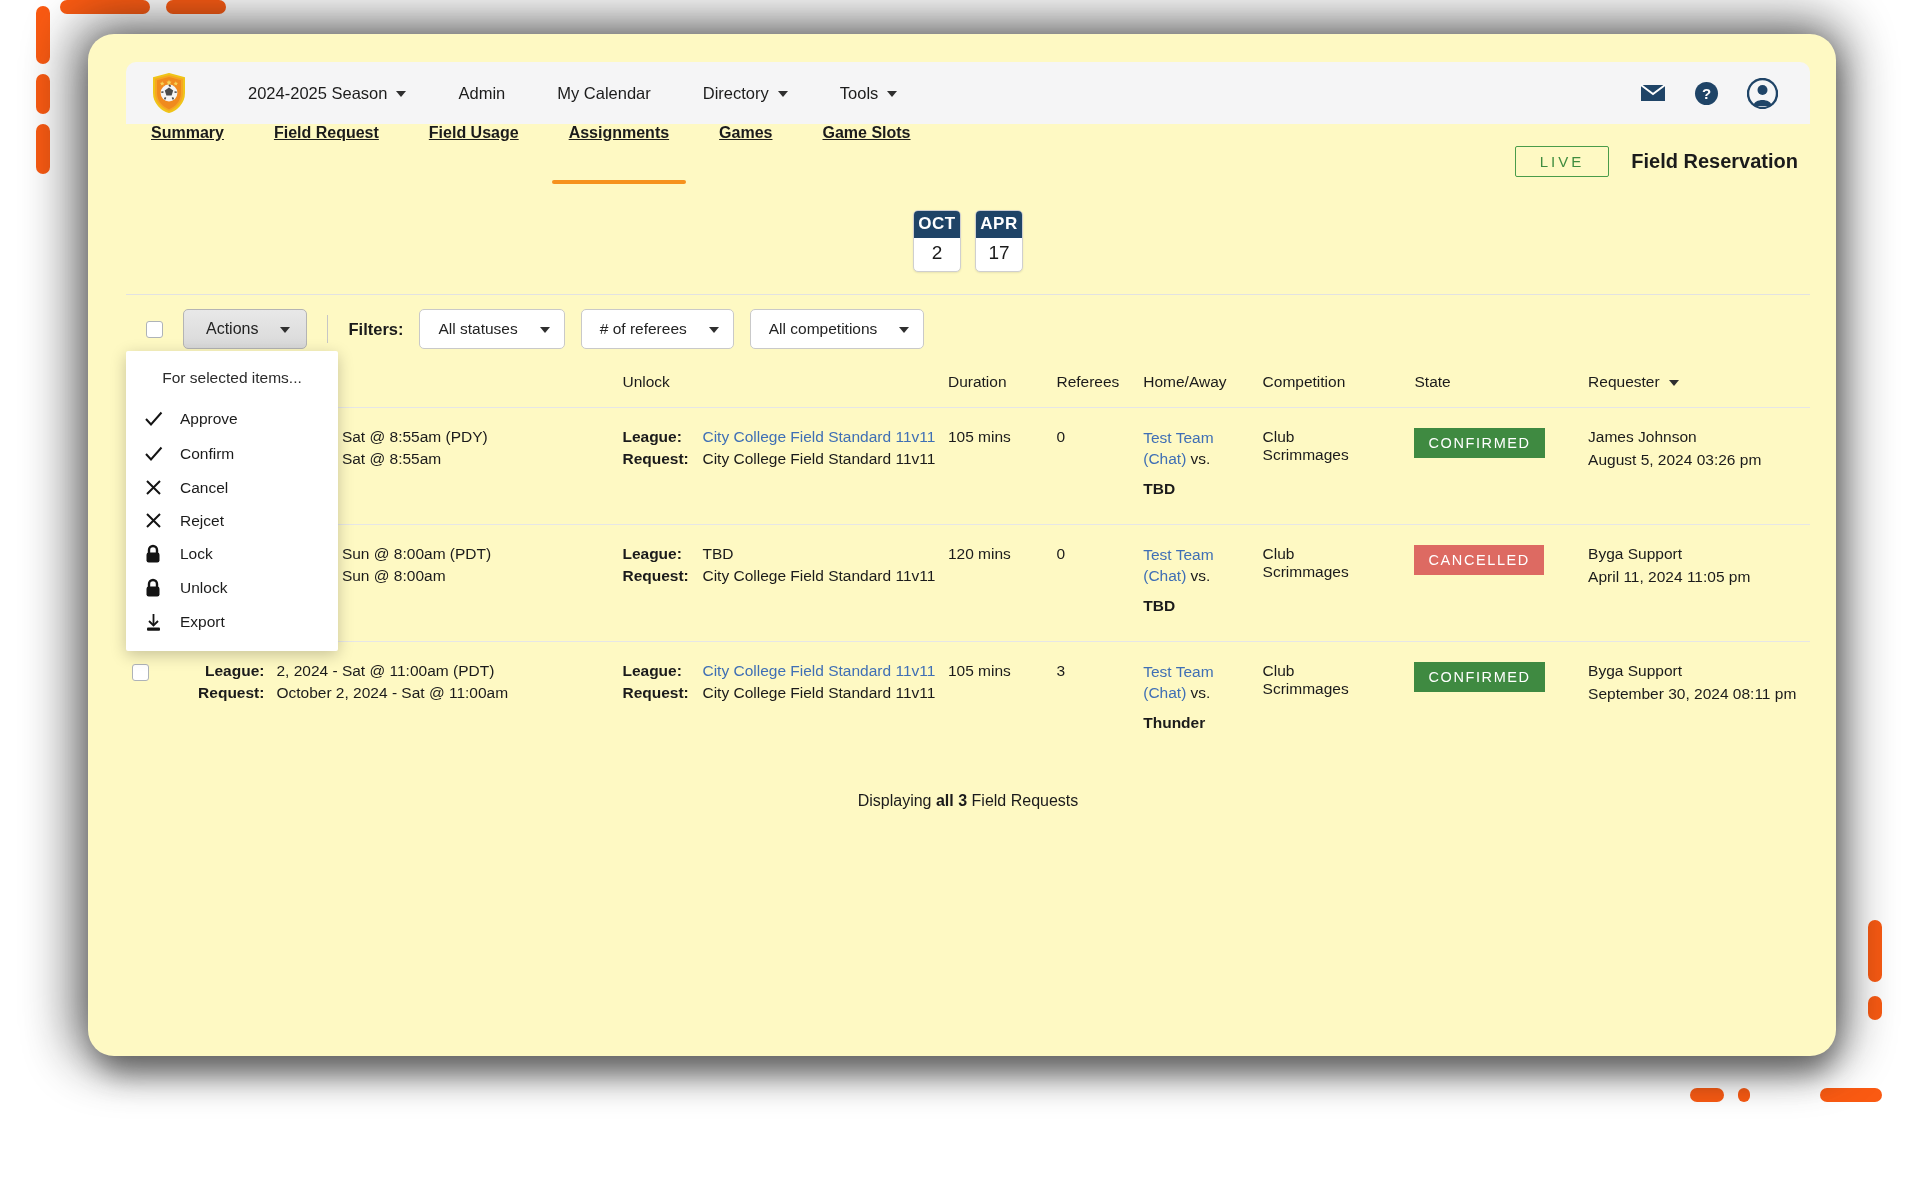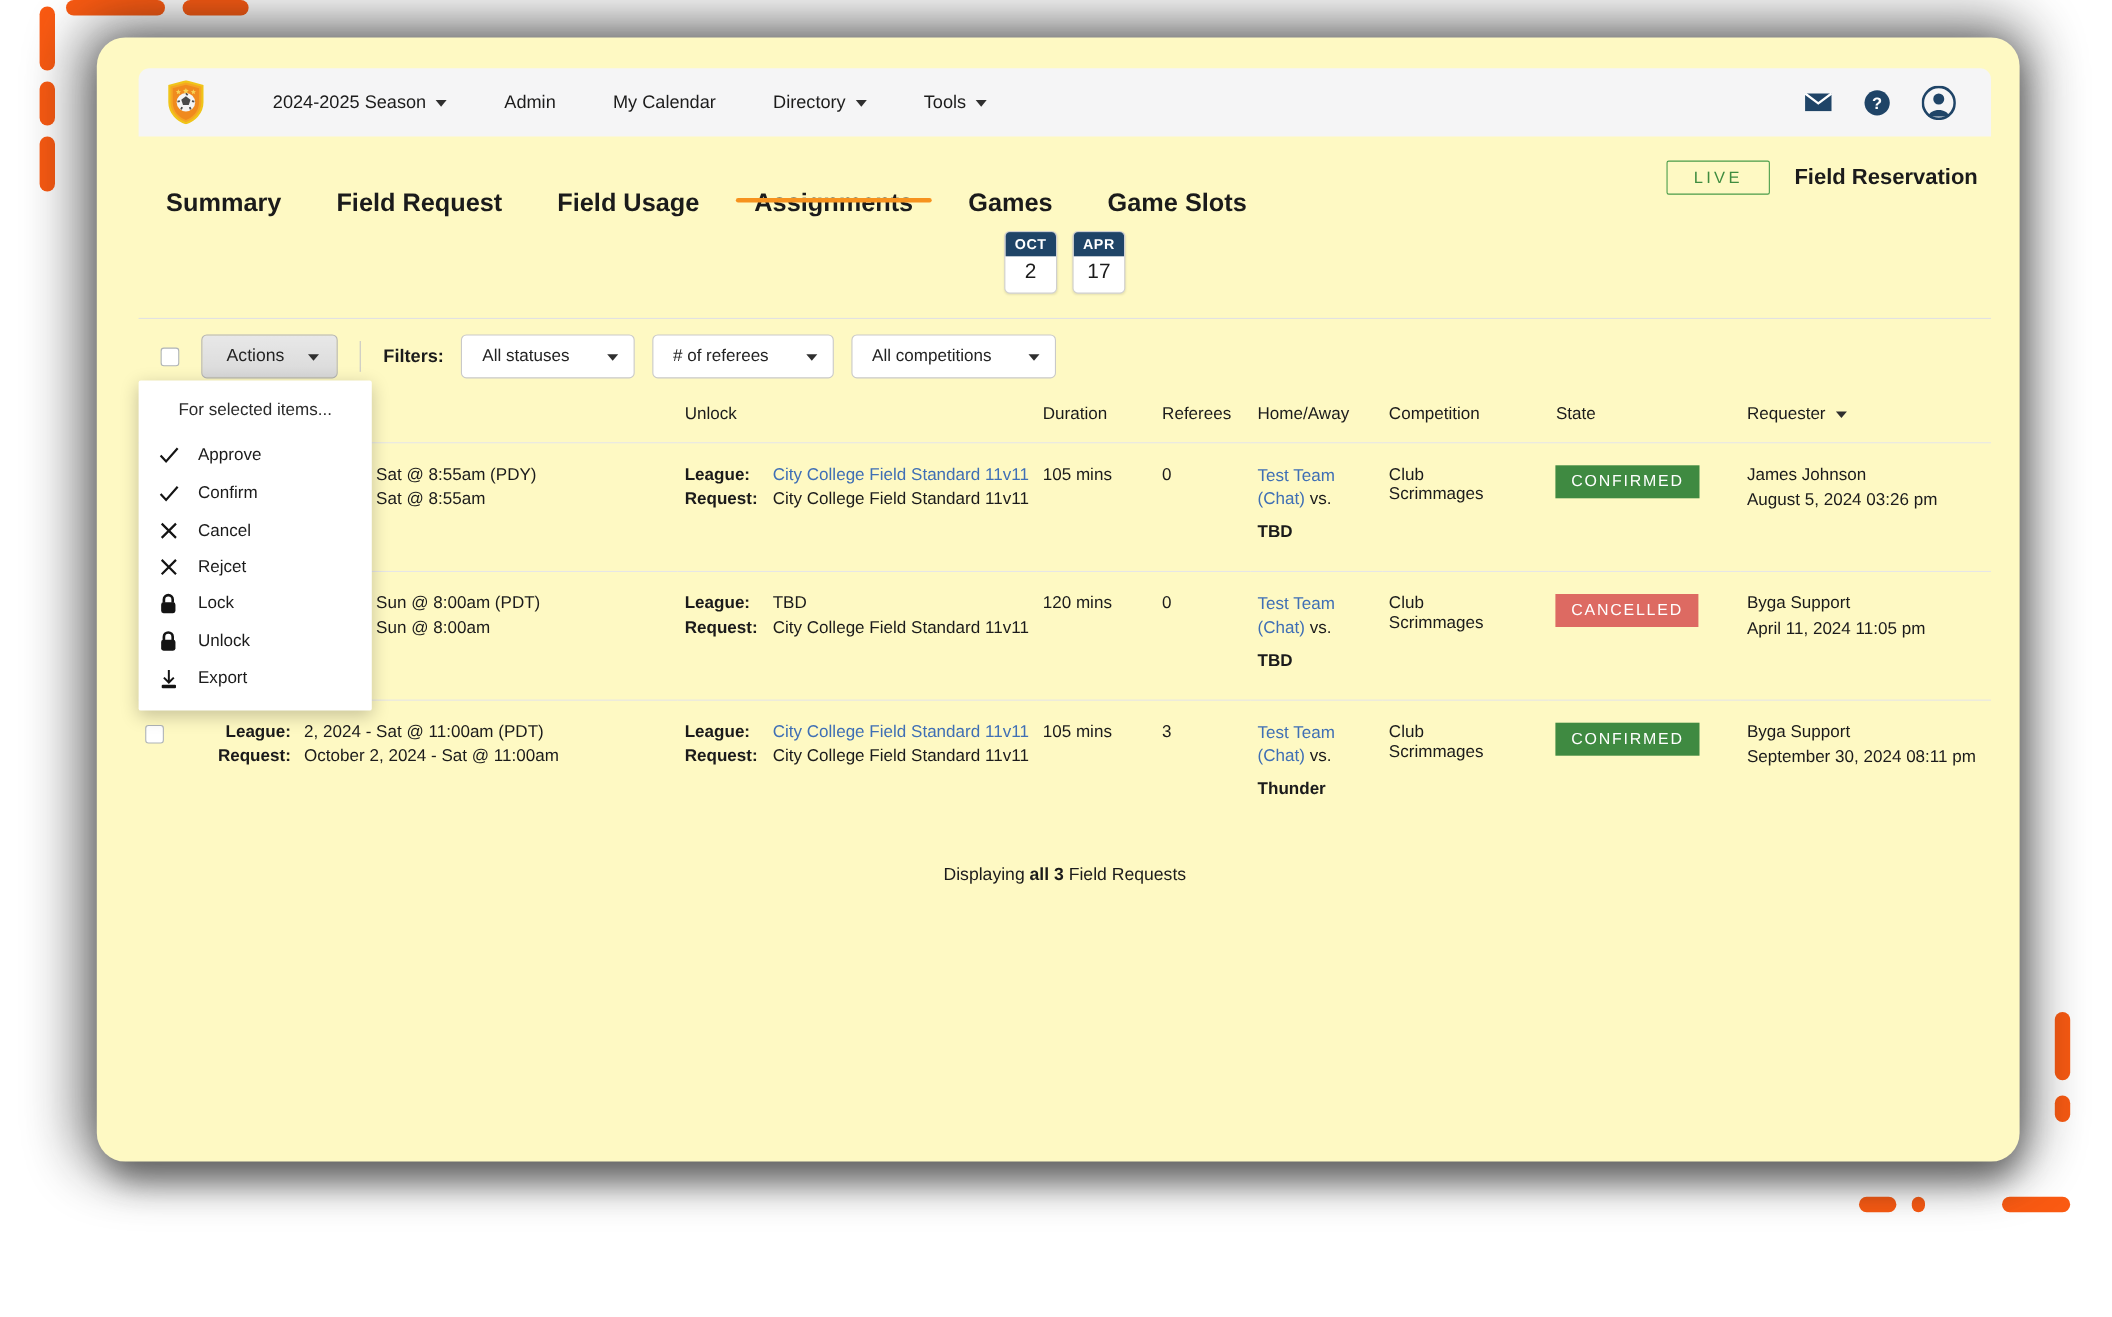--- a/index.html
+++ b/index.html
@@ -92,30 +92,31 @@
 
   
   #tabbar {
     margin: 0 26px;
     height: 74px;
     display: flex;
     align-items: center;
     position: relative;
   }
   .tab {
-    font-size: 23px;
+    font-size: 16px;
     font-weight: bold;
     color: #1b1b1b;
     padding: 0 25px;
     height: 100%;
     display: flex;
-    align-items: flex-end;
+    align-items: flex-start;
     position: relative;
     cursor: pointer;
     white-space: nowrap;
+    text-decoration: underline;
   }
   .tab.active::after {
     content: "";
     position: absolute;
     left: 8px; right: 8px; bottom: 14px;
     height: 4px;
     background: #f6921e;
     border-radius: 2px;
   }
   .tabbar-right {
@@ -152,21 +153,21 @@
     border: 1px solid #cfcfcf;
     border-radius: 5px;
     overflow: hidden;
     background: #fff;
     box-shadow: 0 1px 2px rgba(0,0,0,0.09);
     cursor: pointer;
   }
   .datechip .dc-mon {
     background: #1f4467;
     color: #fff;
-    font-size: 13px;
+    font-size: 17px;
     font-weight: bold;
     text-align: center;
     padding: 3px 0 4px;
     letter-spacing: 0.5px;
   }
   .datechip .dc-day {
     font-size: 19px;
     color: #1b1b1b;
     text-align: center;
     padding: 4px 0 7px;
@@ -222,21 +223,21 @@
   }
   .filter-select {
     background: #fff;
     border: 1px solid #c9c9c9;
     border-radius: 5px;
     font-size: 15.5px;
     color: #232323;
     padding: 10px 14px 10px 18px;
     display: flex;
     align-items: center;
-    gap: 34px;
+    gap: 22px;
     cursor: pointer;
     margin-right: 16px;
     white-space: nowrap;
   }
   .search-wrap {
     margin-left: auto;
     display: flex;
     align-items: center;
   }
   #search-input {

